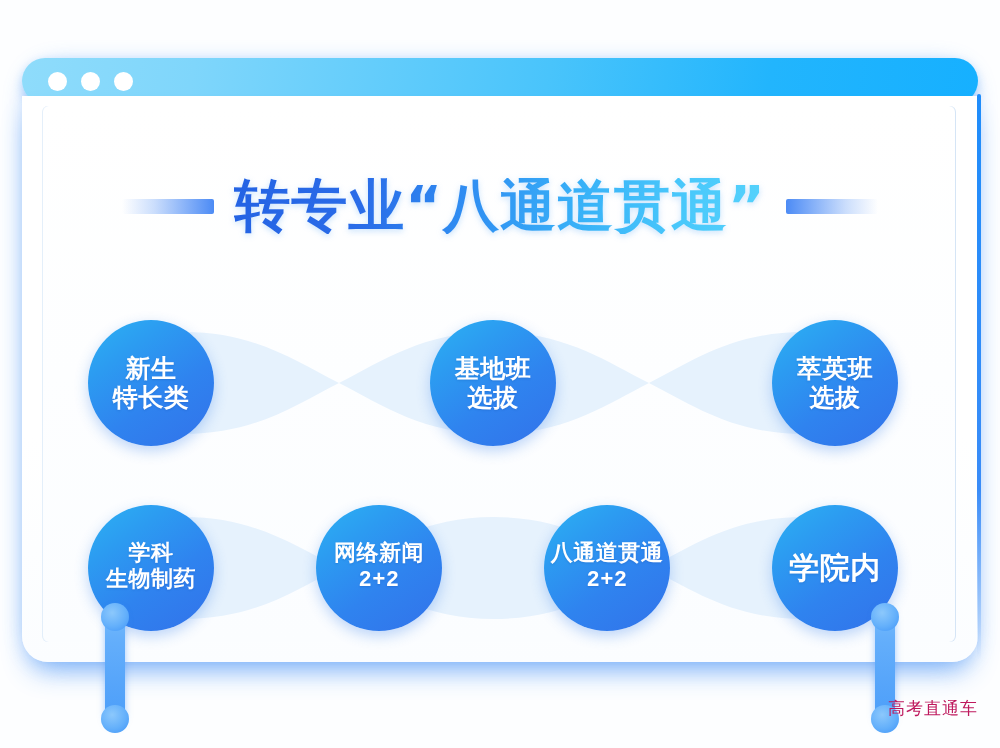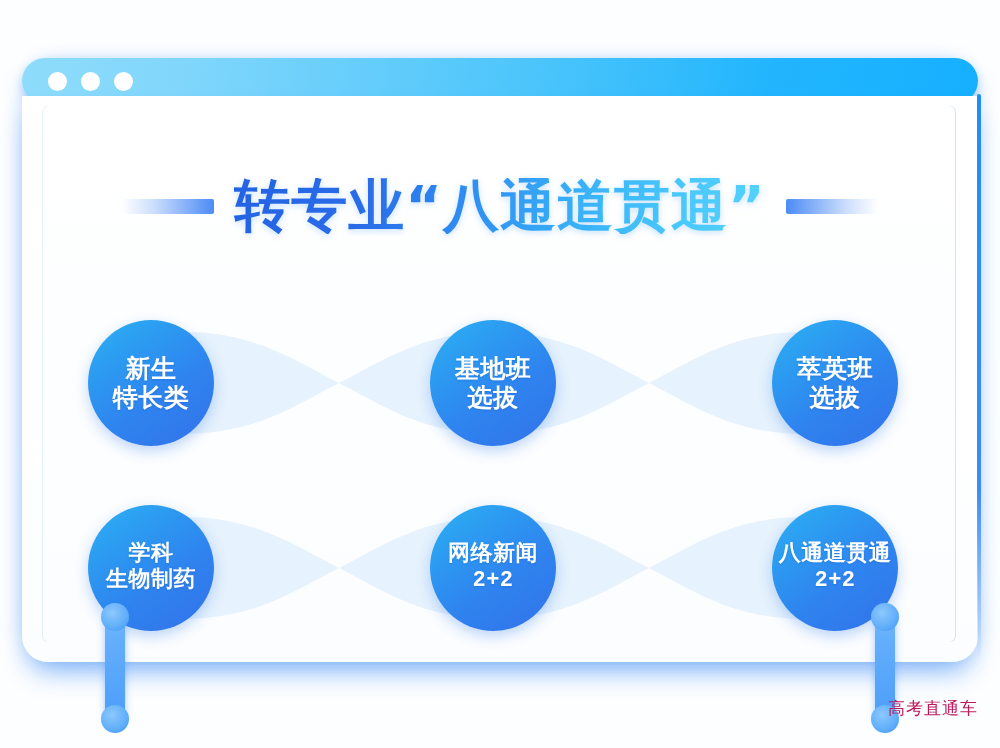--- a/index.html
+++ b/index.html
@@ -286,20 +286,23 @@
           <span class="ln">生物制药</span>
         </div>
         <div class="node small">
           <span class="ln">网络新闻</span>
           <span class="ln">2+2</span>
         </div>
         <div class="node small">
           <span class="ln">八通道贯通</span>
           <span class="ln">2+2</span>
         </div>
+        <div class="node big">
+          <span class="ln">学院内</span>
+        </div>
       </div>
 
     </div>
   </div>
 
   <div class="leg" id="leg-left"></div>
   <div class="leg" id="leg-right"></div>
 
   <div class="watermark">高考直通车</div>
 

